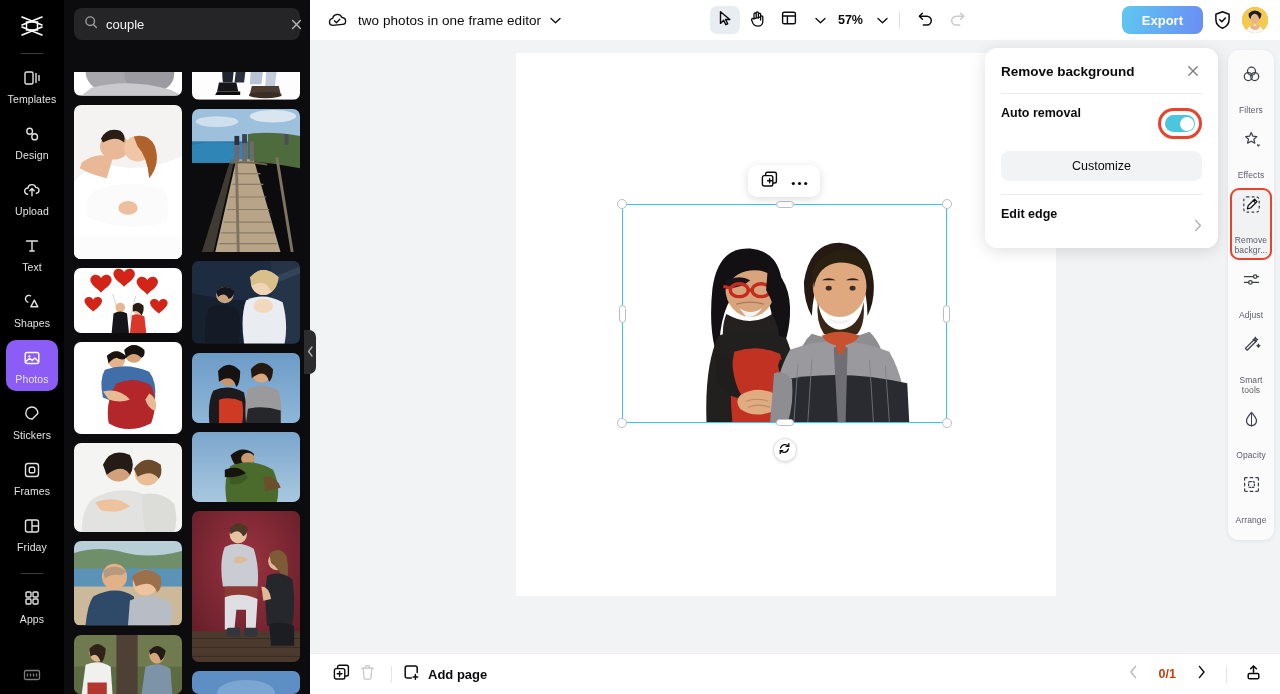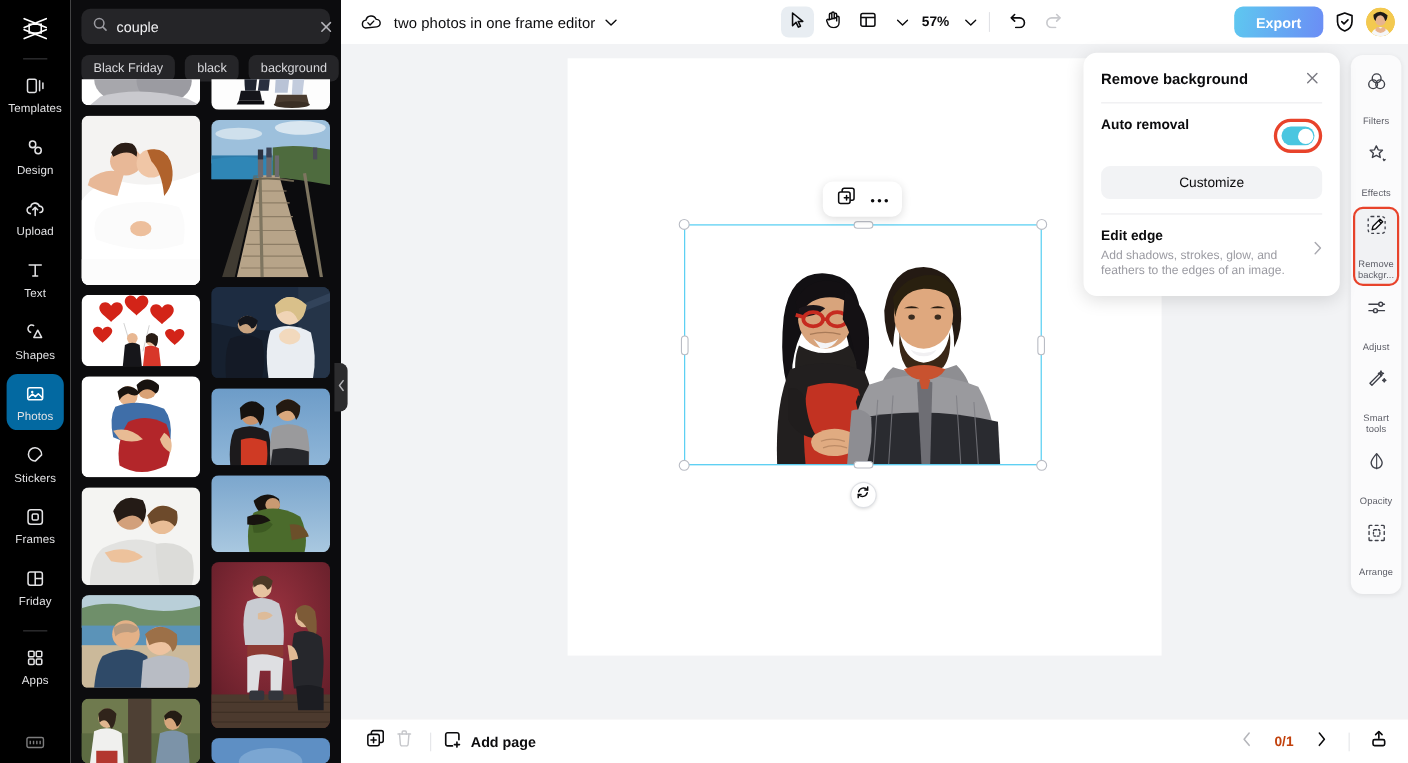--- a/index.html
+++ b/index.html
@@ -18,21 +18,21 @@
     display:flex; flex-direction:column; align-items:center;
     padding-top:8px;
   }
   .logo { width:40px; height:36px; display:flex; align-items:center; justify-content:center; }
   .rail-div { width:22px; height:1px; background:#3a3a3c; margin:9px 0 6px; }
   .rail-item {
     width:52px; border-radius:10px; padding:7px 0 6px;
     display:flex; flex-direction:column; align-items:center; gap:4px;
     cursor:pointer; margin-bottom:5px;
   }
-  .rail-item.active { background:#0369a1;text-align:center; }
+  .rail-item.active { background:#8b5cf6;text-align:center; }
   .rail-ico { width:22px; height:22px; display:flex; align-items:center; justify-content:center; }
   .rail-lbl { font-size:10.5px; color:#e2e2e4; line-height:12px; letter-spacing:.1px; }
   .rail-bottom { margin-top:auto; margin-bottom:8px; opacity:.55; }
 
   
   .panel {
     position:absolute; left:64px; top:0; width:246px; height:694px;
     background:#0c0c0e; overflow:hidden;
   }
   .search-wrap { padding:8px 10px 0 10px; }
@@ -352,25 +352,20 @@
         </span>
         <input value="couple" id="search-field" placeholder="Search photos" style="">
         <span style="cursor:pointer;display:flex">
           <svg width="13" height="13" viewBox="0 0 13 13" fill="none" stroke="#b4b4ba" stroke-width="1.4" stroke-linecap="round">
             <path d="M2.6 2.6l7.8 7.8M10.4 2.6l-7.8 7.8"></path>
           </svg>
         </span>
       </div>
     </div>
 
-    <div class="chips">
-      <div class="chip">Black Friday</div>
-      <div class="chip">black</div>
-      <div class="chip">background</div>
-    </div>
 
     <div class="grid">
 
       <div class="col a">
 
         <div class="ph" style="height:38px">
           <svg viewBox="0 0 112 38" preserveAspectRatio="none">
             <rect width="112" height="38" fill="#ffffff"></rect>
             <ellipse cx="42" cy="14" rx="30" ry="22" fill="#a7a7ac"></ellipse>
             <ellipse cx="78" cy="16" rx="26" ry="20" fill="#9b9ba1"></ellipse>
@@ -820,21 +815,20 @@
       </div>
     </div>
 
     <button class="customize">Customize</button>
 
     <div class="hr"></div>
 
     <div class="row">
       <div>
         <div class="sec-title">Edit edge</div>
-        <div class="sec-sub" style="max-width:178px">Add shadows, strokes, glow, and feathers to the edges of an image.</div>
       </div>
       <span class="chev-r">
         <svg width="8" height="13" viewBox="0 0 8 13" fill="none" stroke="#a9a9b0" stroke-width="1.3" stroke-linecap="round" stroke-linejoin="round">
           <path d="M1.6 1.4L6.4 6.5 1.6 11.6"></path>
         </svg>
       </span>
     </div>
   </div>
 
   <div class="tools">

